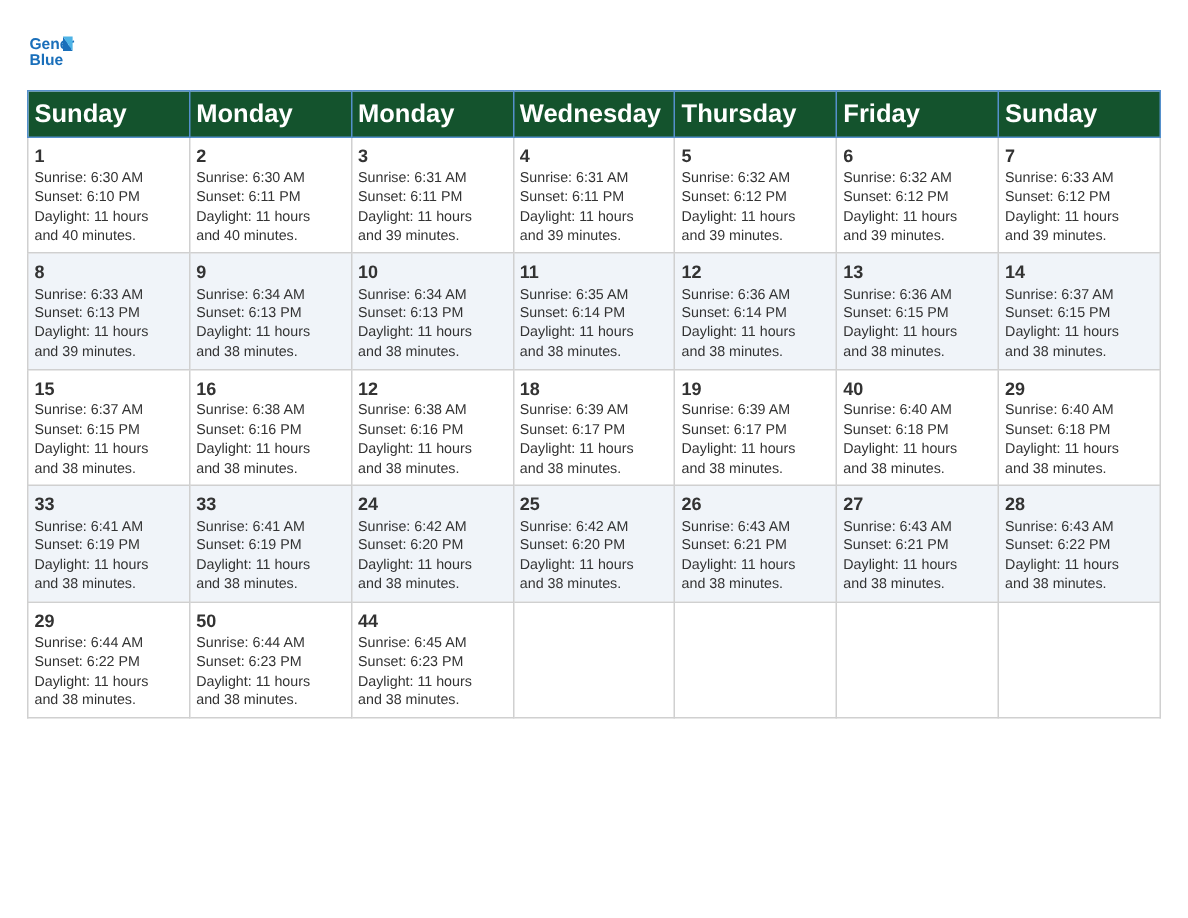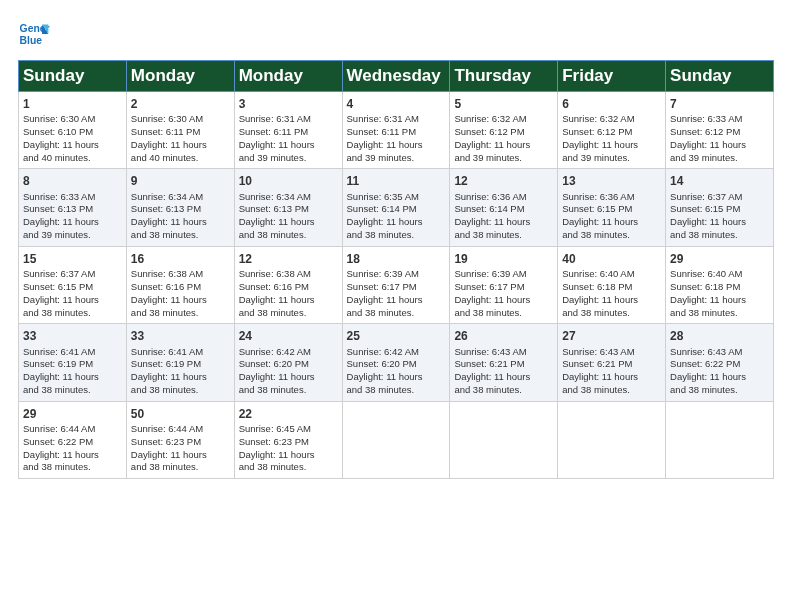--- a/index.html
+++ b/index.html
@@ -242,21 +242,21 @@
         </tr>
         <tr>
           <td><span class="day-num">29</span><span style="white-space: pre-line;">Sunrise: 6:44 AM
 Sunset: 6:22 PM
 Daylight: 11 hours
 and 38 minutes.</span></td>
           <td><span class="day-num">50</span><span style="white-space: pre-line;">Sunrise: 6:44 AM
 Sunset: 6:23 PM
 Daylight: 11 hours
 and 38 minutes.</span></td>
-          <td><span class="day-num">22</span><span style="white-space: pre-line;">Sunrise: 6:45 AM
+          <td><span class="day-num">44</span><span style="white-space: pre-line;">Sunrise: 6:45 AM
 Sunset: 6:23 PM
 Daylight: 11 hours
 and 38 minutes.</span></td>
           <td></td>
           <td></td>
           <td></td>
           <td></td>
         </tr>
       </tbody>
   </table>

